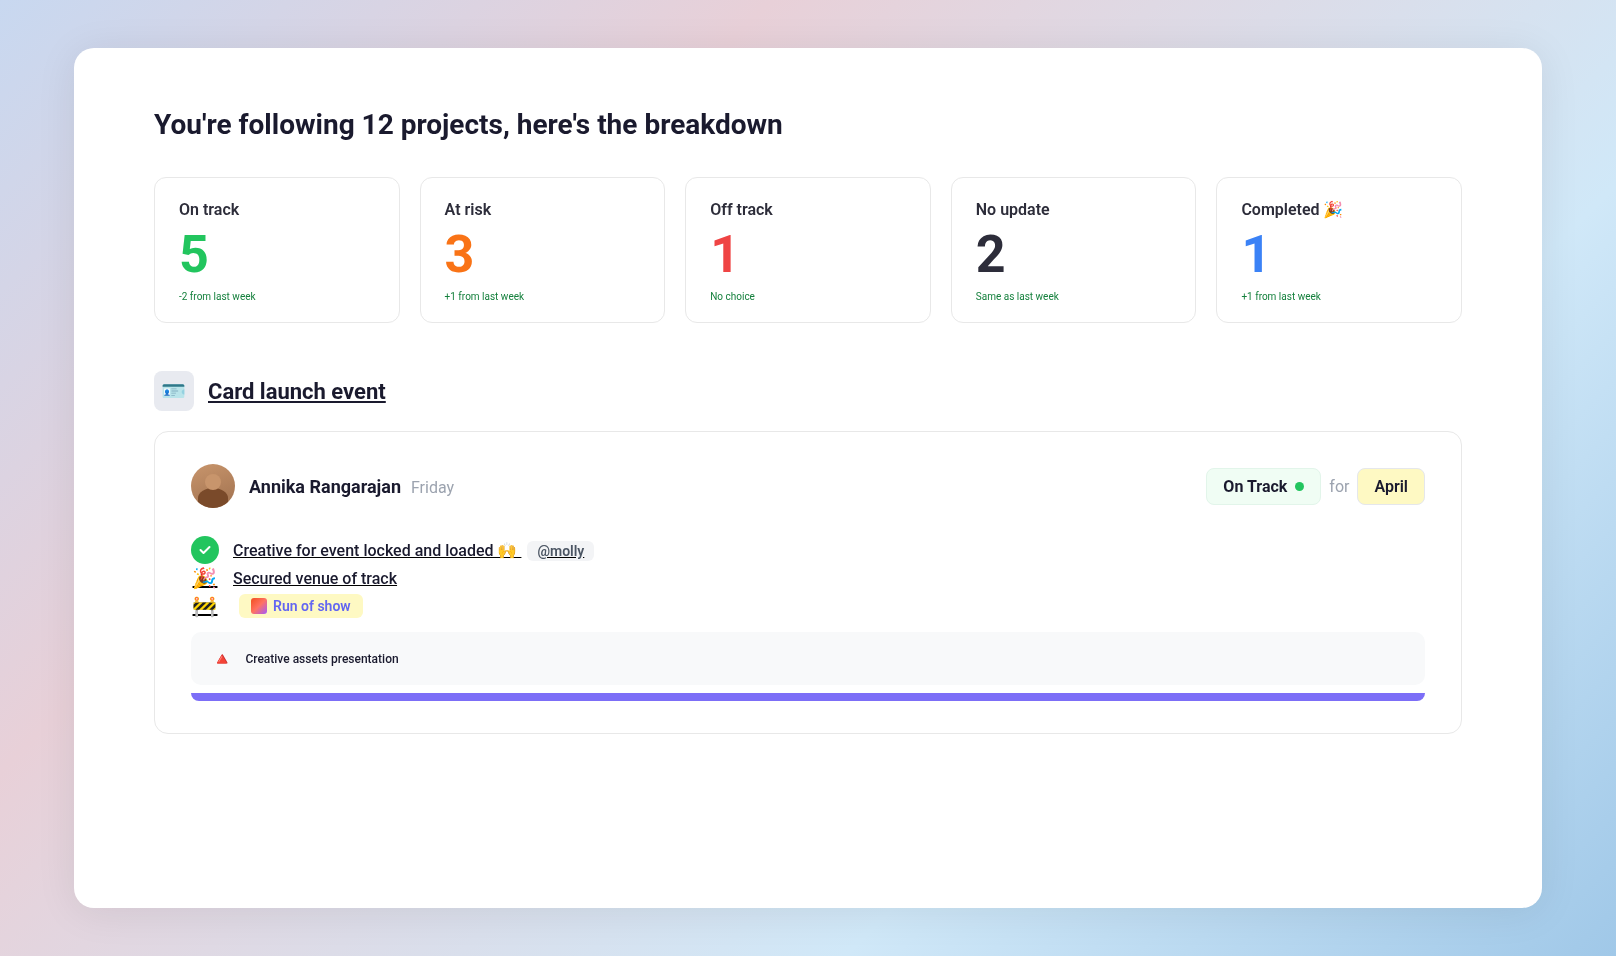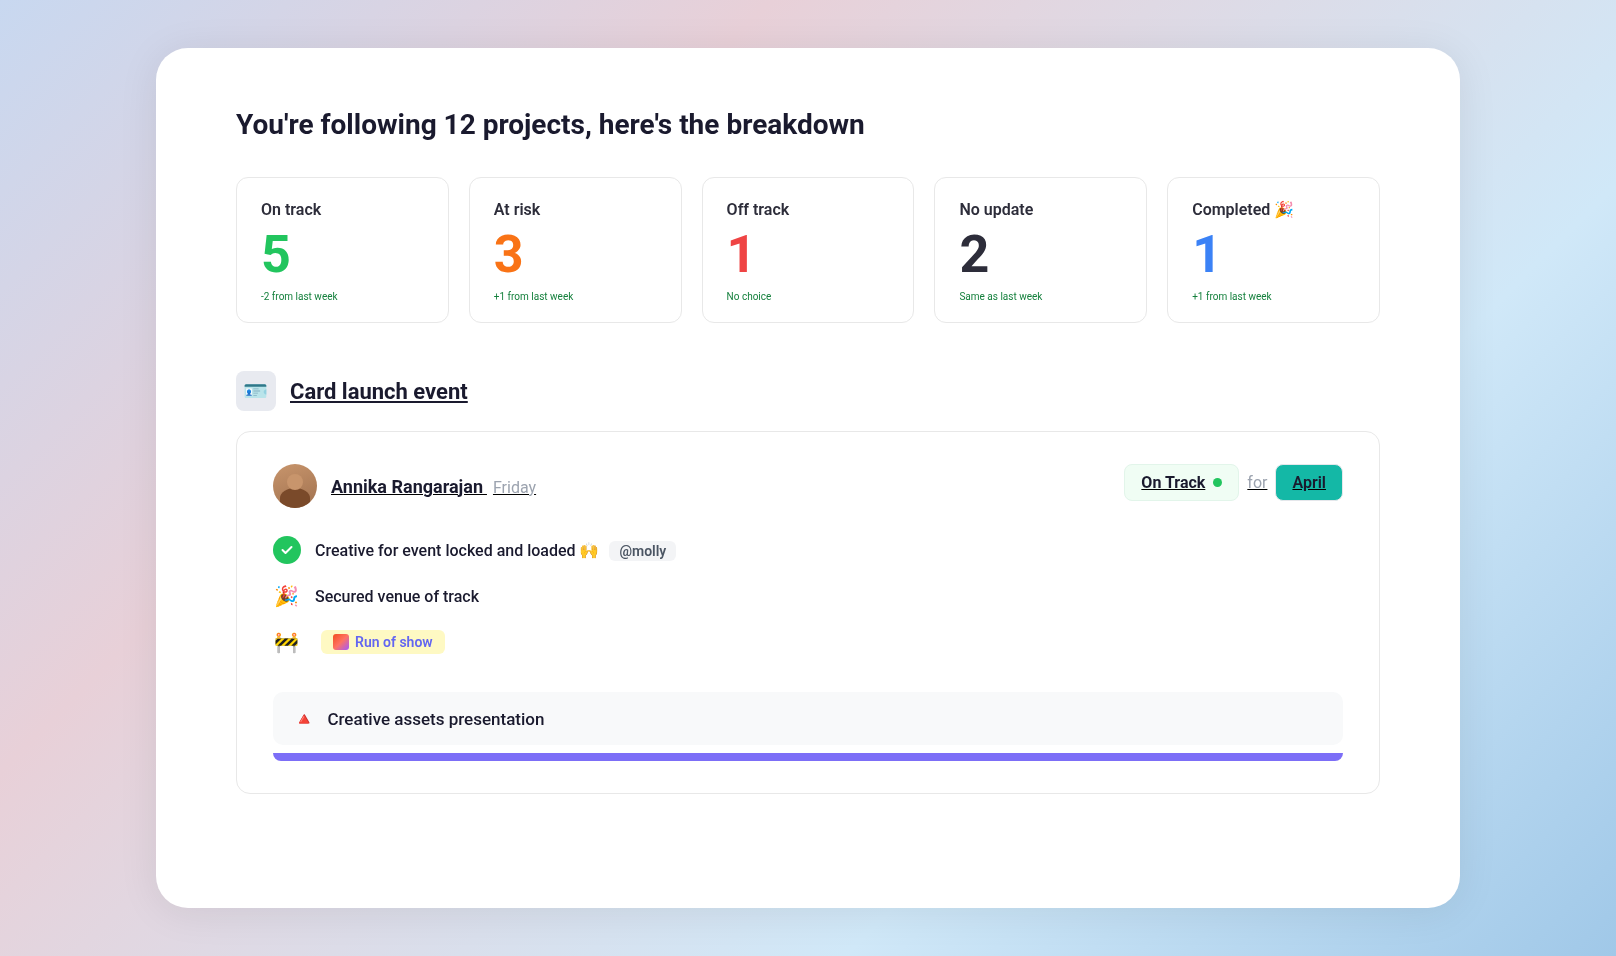--- a/index.html
+++ b/index.html
@@ -9,23 +9,23 @@
       height: 956px;
       background: linear-gradient(135deg, #c8d8f0 0%, #e8d0d8 30%, #d0e8f8 70%, #a0c8e8 100%);
       display: flex;
       align-items: center;
       justify-content: center;
       font-family: -apple-system, BlinkMacSystemFont, 'Segoe UI', Roboto, sans-serif;
     }
 
     .main-card {
       background: white;
-      border-radius: 32px;
+      border-radius: 20px;
       padding: 60px 80px 60px 80px;
-      width: 1304px;
+      width: 1468px;
       min-height: 860px;
       box-shadow: 0 4px 40px rgba(0,0,0,0.08);
     }
 
     .page-title {
       font-size: 28px;
       font-weight: 700;
       color: #1a1a2e;
       margin-bottom: 36px;
     }
@@ -94,24 +94,23 @@
     }
 
     .update-card {
       border: 1.5px solid #e8e8e8;
       border-radius: 14px;
       padding: 32px 36px;
     }
 
     .update-header {
       display: flex;
-      align-items: flex-start;
+      align-items: center;
       justify-content: space-between;
       margin-bottom: 28px;
-      text-decoration: underline;
     }
 
     .update-author-row {
       display: flex;
       align-items: center;
       gap: 14px;
     }
 
     .avatar-face {
       width: 44px;
@@ -184,34 +183,34 @@
       border-radius: 50%;
       background: #22c55e;
     }
 
     .for-text {
       font-size: 16px;
       color: #9ca3af;
     }
 
     .month-badge {
-      background: #14b8a6;
+      background: #fef9c3;
       border: 1.5px solid #e5e7eb;
       border-radius: 8px;
       padding: 8px 16px;
       font-size: 16px;
       font-weight: 600;
       color: #1a1a2e;
     }
 
     .update-items {
       display: flex;
       flex-direction: column;
-      gap: 18px;
-      margin-bottom: 36px;
+      margin-bottom: 12px;
+      text-decoration: underline;
     }
 
     .update-item {
       display: flex;
       align-items: center;
       gap: 14px;
     }
 
     .check-icon {
       width: 28px;
@@ -284,21 +283,21 @@
       display: flex;
       align-items: center;
       gap: 12px;
     }
 
     .google-icon {
       font-size: 18px;
     }
 
     .asset-text {
-      font-size: 17px;
+      font-size: 12px;
       font-weight: 500;
       color: #1a1a2e;
     }
 
     .progress-bar {
       height: 8px;
       background: #7c6ef7;
       border-radius: 0 0 10px 10px;
       margin-top: 8px;
       width: 100%;

